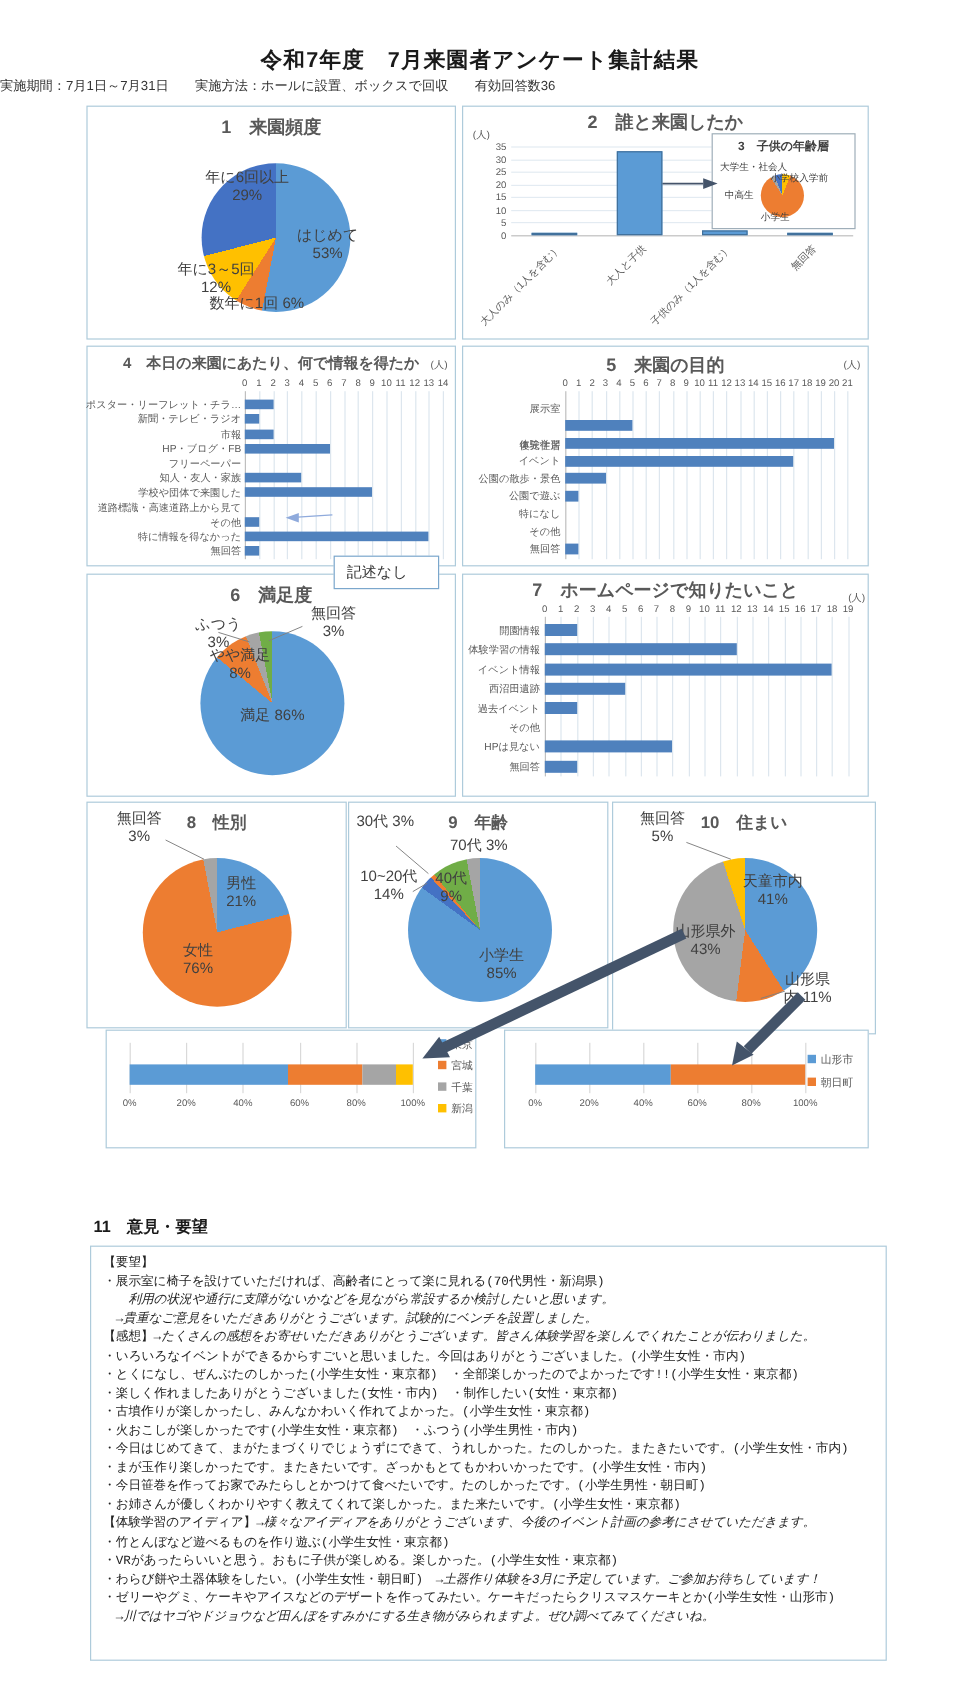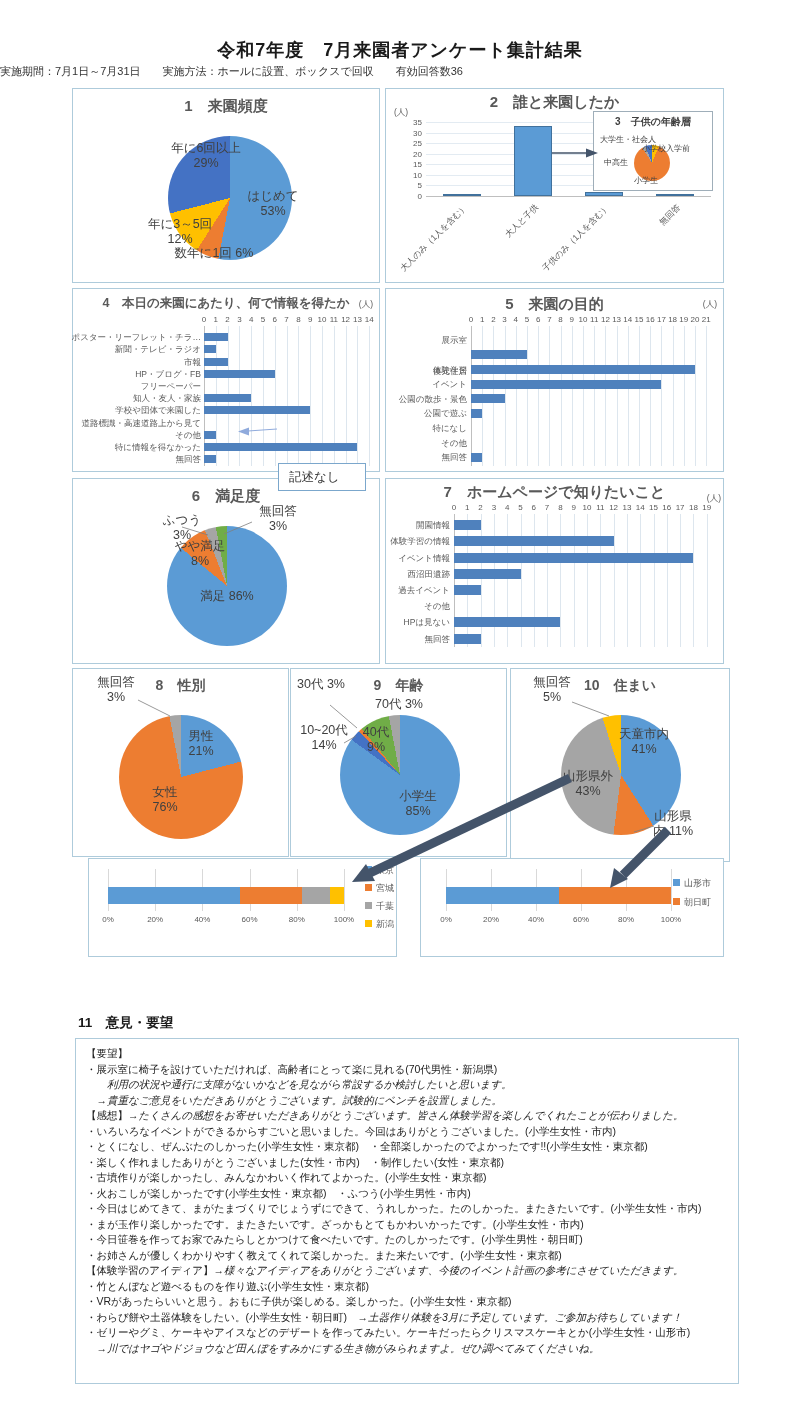--- a/index.html
+++ b/index.html
@@ -21,21 +21,21 @@
   .rotlabel{position:absolute;font-size:8.5px;color:#595959;text-align:right;white-space:nowrap;transform:rotate(-45deg);transform-origin:100% 0;}
   .seg{position:absolute;}
   .notebox{position:absolute;background:#fff;border:1px solid #7BA7CC;z-index:5;font-size:12.5px;color:#333;display:flex;align-items:center;padding-left:10px;box-sizing:border-box;}
   .inset{position:absolute;background:#fff;border:1px solid #9FAEB9;z-index:4;}
   .ititle{position:absolute;left:0;width:100%;text-align:center;font-size:10px;font-weight:bold;color:#404040;top:3px;}
   .ilabel{position:absolute;font-size:8px;color:#404040;white-space:nowrap;}
   .legend-label{position:absolute;font-size:9px;color:#595959;white-space:nowrap;}
   .swatch{position:absolute;width:7px;height:7px;}
   .comments-heading{position:absolute;font-size:13.5px;font-weight:bold;color:#1a1a1a;}
   .cbox{position:absolute;border:1px solid #AECBDB;font-size:10.5px;line-height:15.5px;color:#222;padding:7px 10px;box-sizing:border-box;}
-  .cline{white-space:nowrap;}
+  .cline{white-space:nowrap;font-family:Liberation Mono, monospace;}
   .reply{font-style:italic;}
   svg.overlay{position:absolute;left:0;top:0;pointer-events:none;z-index:10;}
 </style>
 </head>
 <body>
 
 <div class="sheet">
 
   <div class="title">令和7年度　7月来園者アンケート集計結果</div>
   <div class="subtitle">実施期間：7月1日～7月31日　　実施方法：ホールに設置、ボックスで回収　　有効回答数36</div>

